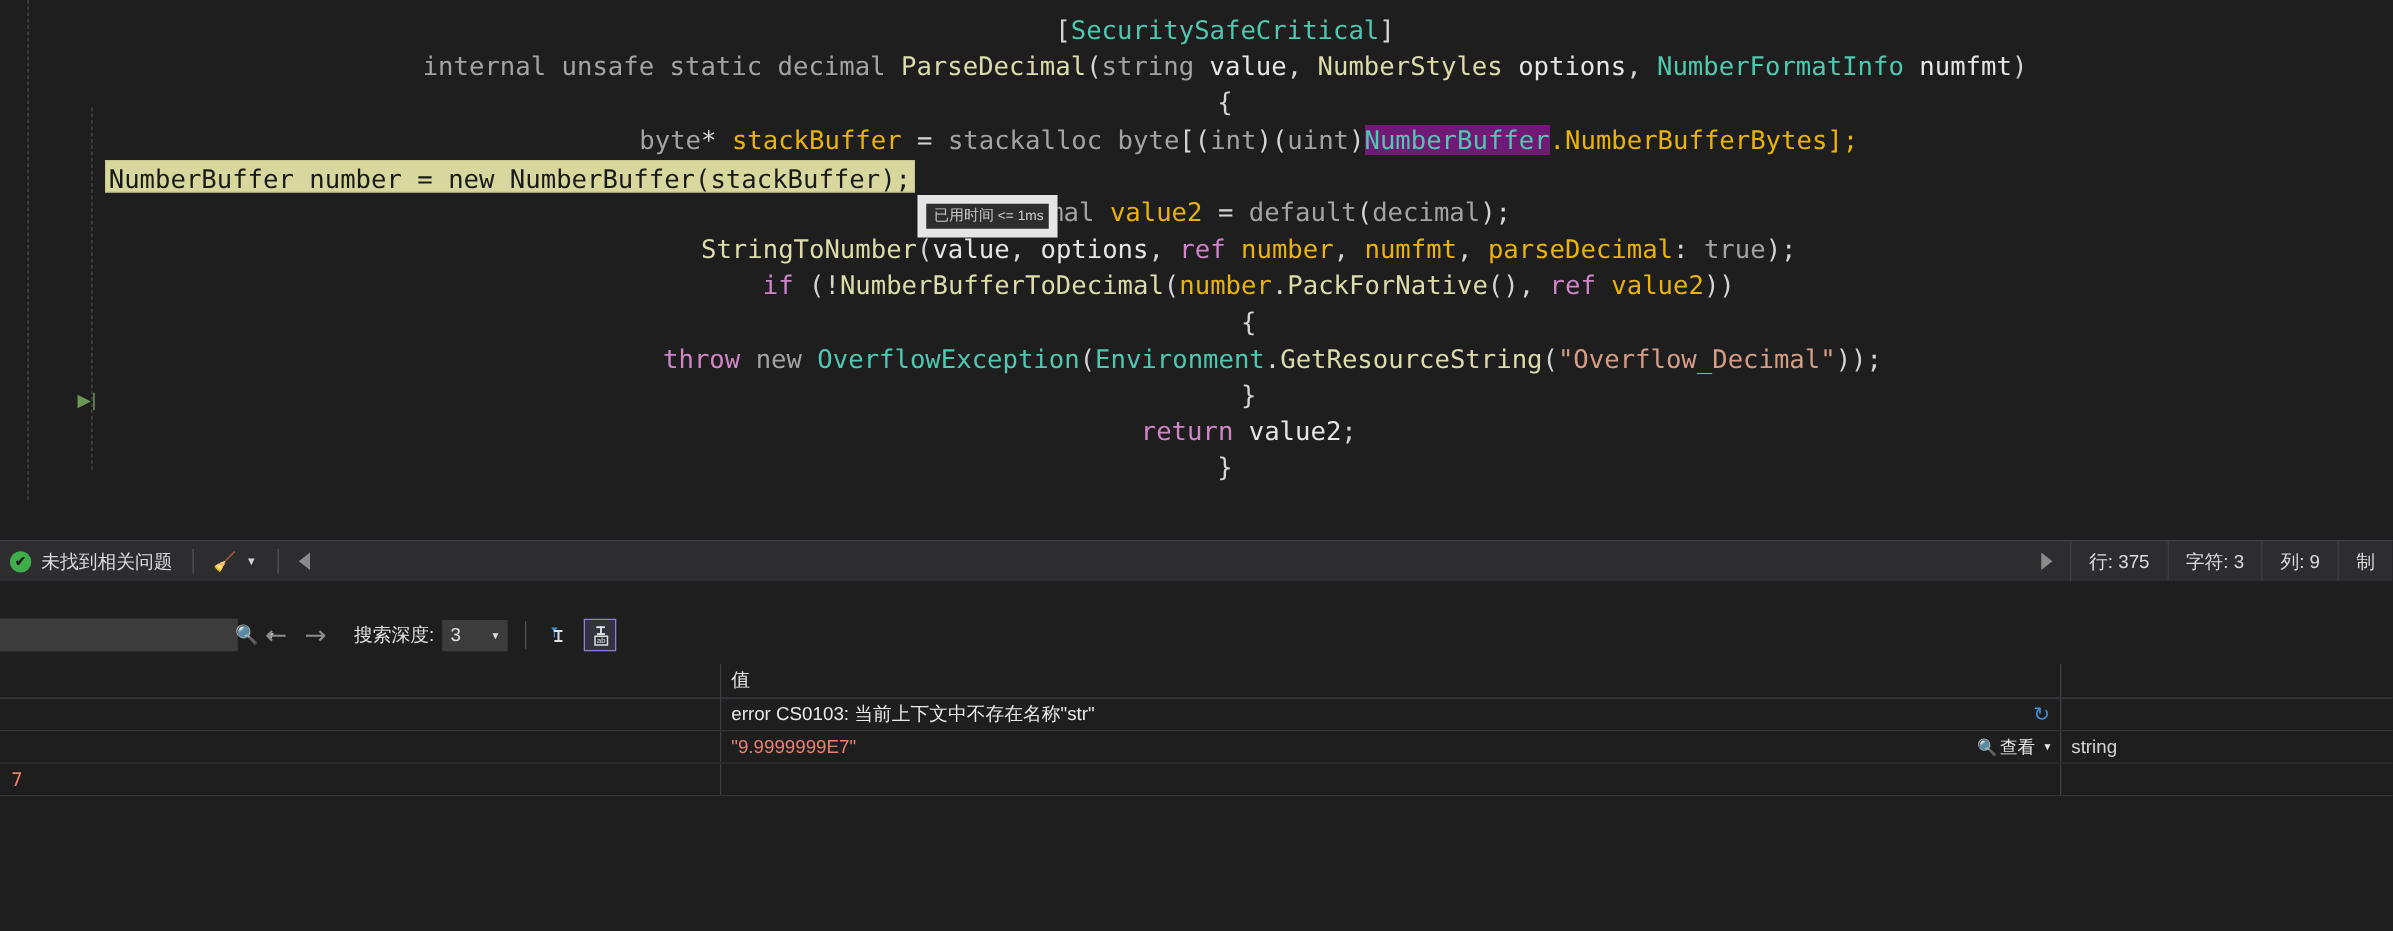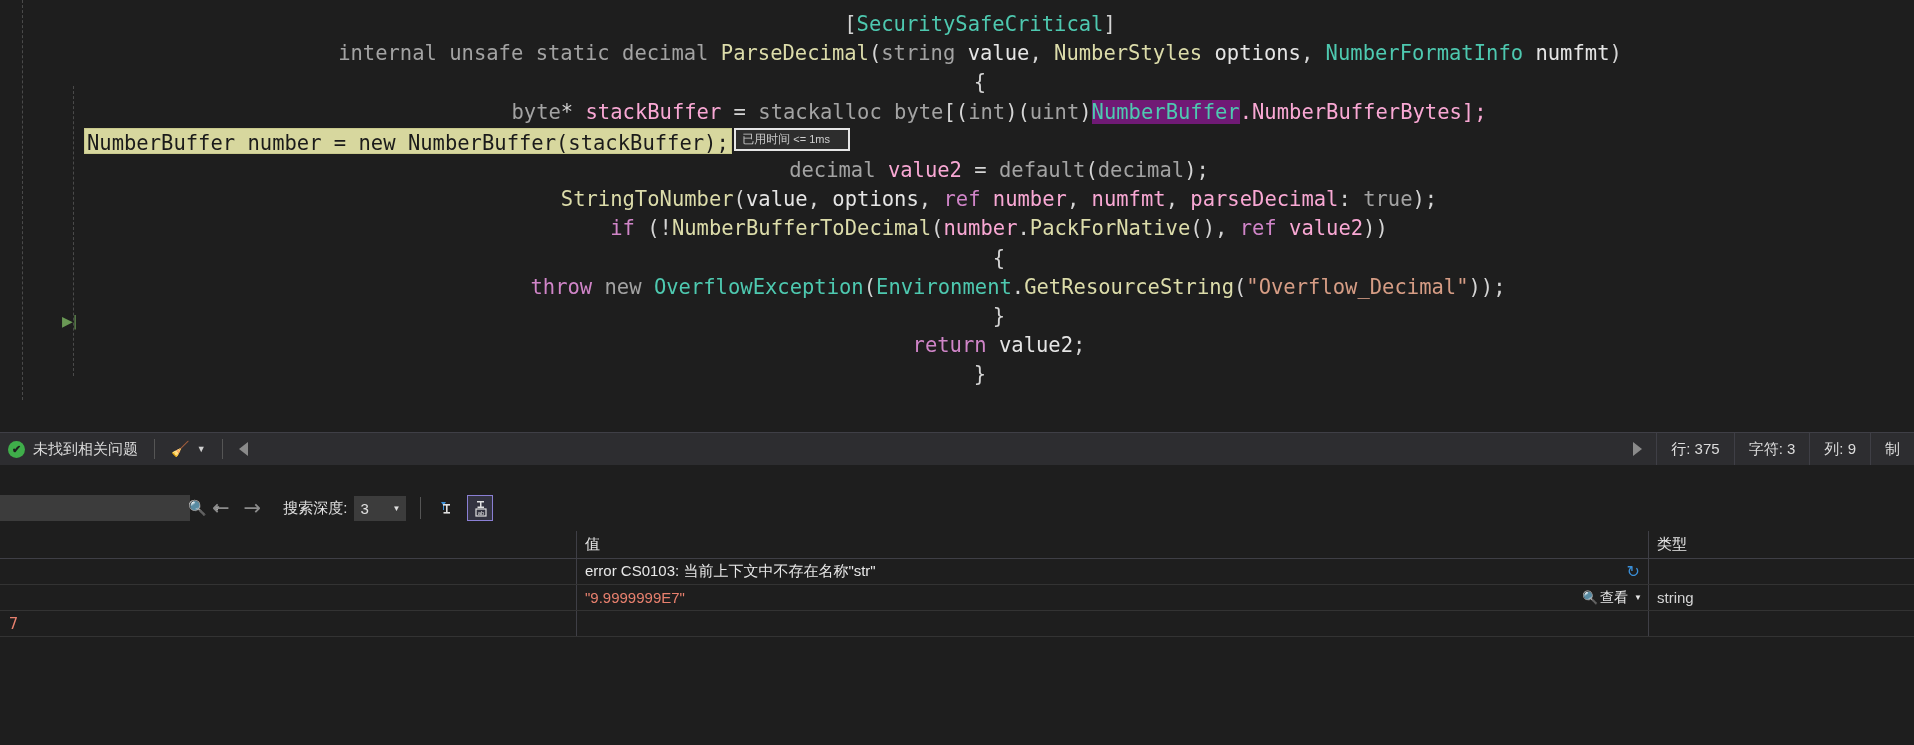--- a/index.html
+++ b/index.html
@@ -45,21 +45,21 @@
   .txt { display: inline; }
 
   
   .k   { color: #a3a3a3; }   
   .ty  { color: #4ec9b0; }   
   .m   { color: #dcdcaa; }   
   .id  { color: #e5e5e5; }   
   .ctl { color: #d085c8; }   
   .str { color: #d69d85; }   
   .p   { color: #d4d4d4; }   
-  .w   { color: #f9a8d4; }
+  .w   { color: #eab308; }
 
   .sel-token {
     background: #701a75;
     color: #4ec9b0;
   }
 
   
   .line-hl {
     position: absolute;
     background: #d7d79e;
@@ -72,26 +72,27 @@
     position: relative;
     z-index: 1;
     color: #1a1a1a;
   }
 
   .time-tip {
     position: absolute;
     z-index: 3;
     background: #2d2d2d;
     color: #c8c8c8;
-    border: 2px solid #e5e5e5;
+    border: 7px solid #e5e5e5;
     font-family: "Liberation Sans", sans-serif;
     font-size: 12px;
-    padding: 2px 18px 3px 6px;
+    padding: 2px 4px 3px 6px;
     line-height: 14px;
     white-space: nowrap;
+    margin-top: 28px;
   }
   .time-tip .tnum { font-size: 11px; color: #d0d0d0; }
 
   .fold-arrow {
     position: absolute;
     color: #6a9955;
     font-size: 14px;
     font-family: "DejaVu Sans", sans-serif;
     z-index: 2;
   }
@@ -337,21 +338,20 @@
         <rect x="5" y="10" width="10" height="7" fill="none" stroke="#e0e0e0" stroke-width="1.2"></rect>
         <text x="10" y="15.8" font-size="6" fill="#e0e0e0" text-anchor="middle" font-family="Liberation Sans, sans-serif">ab</text>
       </svg>
     </div>
   </div>
 
   <div id="grid">
     <div class="grid-header">
       <div class="gh-cell col-name"></div>
       <div class="gh-cell col-value">值</div>
-      <div class="gh-cell col-type">类型</div>
     </div>
 
     <div class="grid-row">
       <div class="gr-cell col-name"></div>
       <div class="gr-cell col-value">
         <span class="val-error">error CS0103: 当前上下文中不存在名称"str"</span>
         <span class="refresh-ico">↻</span>
       </div>
       <div class="gr-cell col-type"></div>
     </div>

